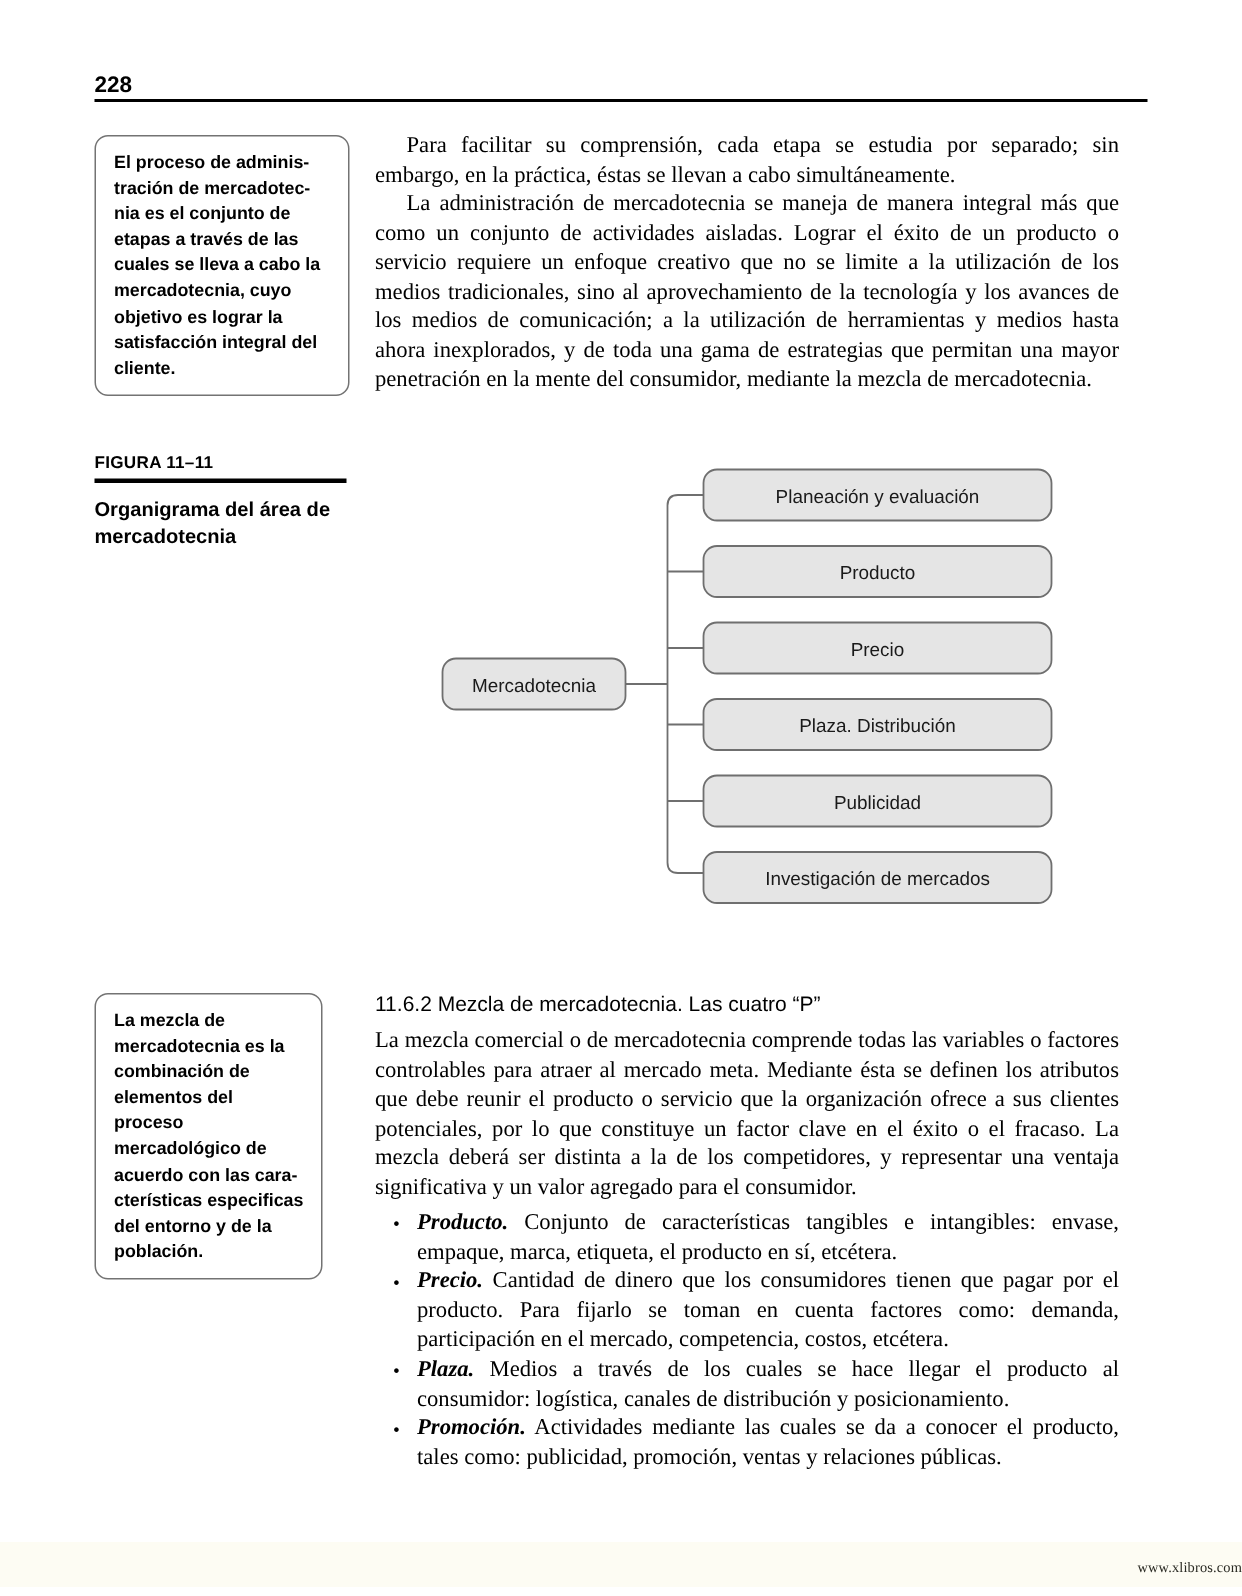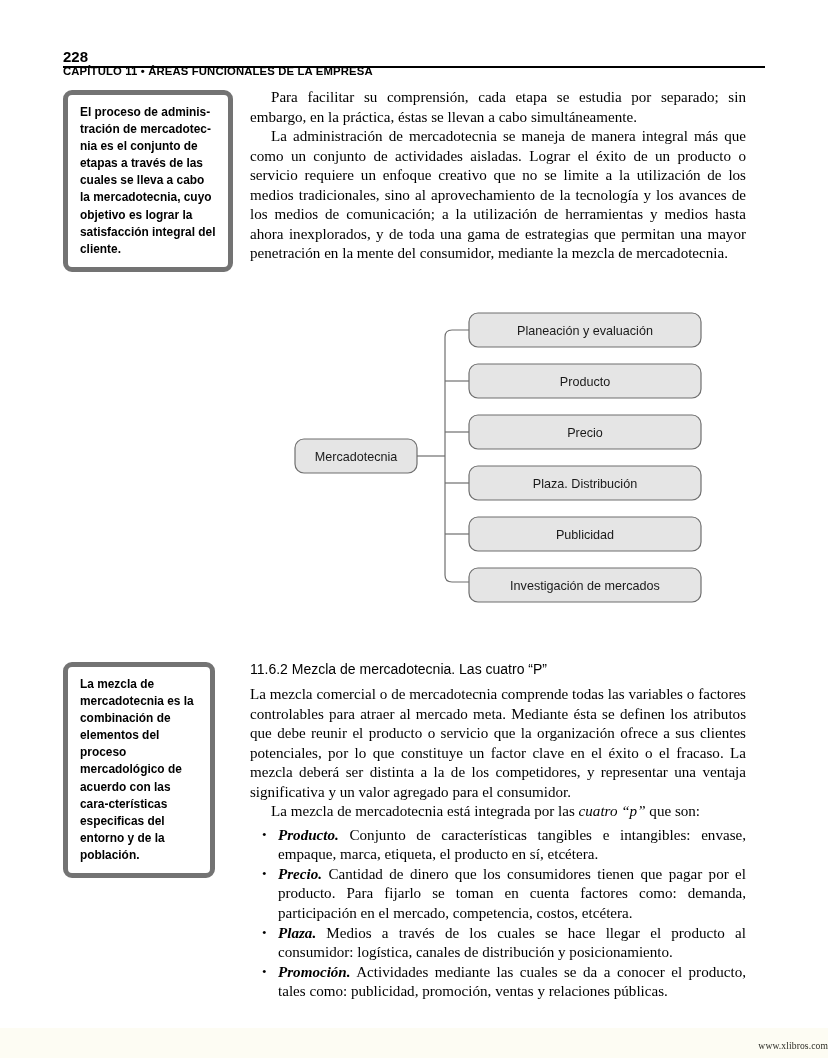--- a/index.html
+++ b/index.html
@@ -51,21 +51,21 @@
     top: 66px;
     width: 702px;
     height: 1.6px;
     background: #000;
   }
 
   
   .callout {
     position: absolute;
     box-sizing: border-box;
-    border: 5px solid #737373;
+    border: 1px solid #737373;
     border-radius: 9px;
     background: #ffffff;
     font-family: "Liberation Sans", sans-serif;
     font-weight: bold;
     font-size: 11.9px;
     line-height: 17.1px;
     color: #000;
     padding: 9px 11px 9px 12px;
   }
   #callout-1 { left: 63px; top: 90px;  width: 170px; }
@@ -179,26 +179,30 @@
     letter-spacing: 0.1px;
   }
 </style>
 </head>
 <body>
 
 <div class="page">
 
   <div class="runhead">
     <span class="folio">228</span>
-    <span class="chapline">CAPÍTULO 11  •  ÁREAS FUNCIONALES DE LA EMPRESA</span>
   </div>
   <div class="runhead-rule"></div>
 
   <div class="callout" id="callout-1">El proceso de adminis-tración de mercadotec-nia es el conjunto de etapas a través de las cuales se lleva a cabo la mercadotecnia, cuyo objetivo es lograr la satisfacción integral del cliente.</div>
 
+  <div class="figcap">
+    <div class="fignum">FIGURA 11–11</div>
+    <div class="figrule"></div>
+    <div class="figtitle">Organigrama del área de mercadotecnia</div>
+  </div>
 
   <div class="callout" id="callout-2">La mezcla de mercadotecnia es la combinación de elementos del proceso mercadológico de acuerdo con las cara-cterísticas especificas del entorno y de la población.</div>
 
   <div class="bodycol">
     <p class="body indent">Para facilitar su comprensión, cada etapa se estudia por separado; sin embargo, en la práctica, éstas se llevan a cabo simultáneamente.</p>
     <p class="body indent">La administración de mercadotecnia se maneja de manera integral más que como un conjunto de actividades aisladas. Lograr el éxito de un producto o servicio requiere un enfoque creativo que no se limite a la utilización de los medios tradicionales, sino al aprovechamiento de la tecnología y los avances de los medios de comunicación; a la utilización de herramientas y medios hasta ahora inexplorados, y de toda una gama de estrategias que permitan una mayor penetración en la mente del consumidor, mediante la mezcla de mercadotecnia.</p>
   </div>
 
   <div class="figure">
     <svg width="420" height="300" viewBox="0 0 420 300">
@@ -243,21 +247,20 @@
       <g>
         <rect x="179" y="260" width="232" height="34" rx="9" ry="9" fill="#e5e5e5" stroke="#6f6f6f" stroke-width="1.2"></rect>
         <text class="node-text" x="295" y="282" text-anchor="middle">Investigación de mercados</text>
       </g>
     </svg>
   </div>
 
   <div class="bodycol" style="top:660px;">
     <div class="sec-heading">11.6.2 Mezcla de mercadotecnia. Las cuatro “P”</div>
     <p class="body">La mezcla comercial o de mercadotecnia comprende todas las variables o factores controlables para atraer al mercado meta. Mediante ésta se definen los atributos que debe reunir el producto o servicio que la organización ofrece a sus clientes potenciales, por lo que constituye un factor clave en el éxito o el fracaso. La mezcla deberá ser distinta a la de los competidores, y representar una ventaja significativa y un valor agregado para el consumidor.</p>
-    <p class="body indent"><span>La mezcla de mercadotecnia está integrada por las </span><i>cuatro “p”</i><span> que son:</span></p>
 
     <ul class="fourp">
       <li>
         <span class="bullet">•</span><b>Producto.</b><span> Conjunto de características tangibles e intangibles: envase, empaque, marca, etiqueta, el producto en sí, etcétera.</span>
       </li>
       <li>
         <span class="bullet">•</span><b>Precio.</b><span> Cantidad de dinero que los consumidores tienen que pagar por el producto. Para fijarlo se toman en cuenta factores como: demanda, participación en el mercado, competencia, costos, etcétera.</span>
       </li>
       <li>
         <span class="bullet">•</span><b>Plaza.</b><span> Medios a través de los cuales se hace llegar el producto al consumidor: logística, canales de distribución y posicionamiento.</span>

